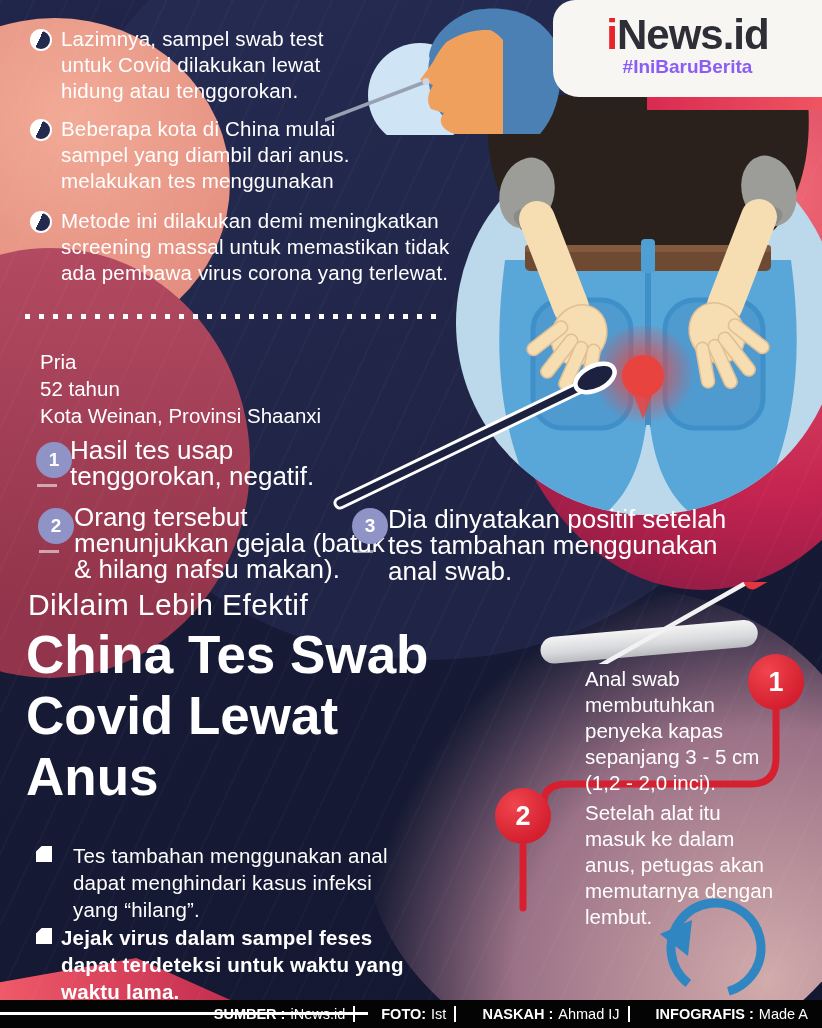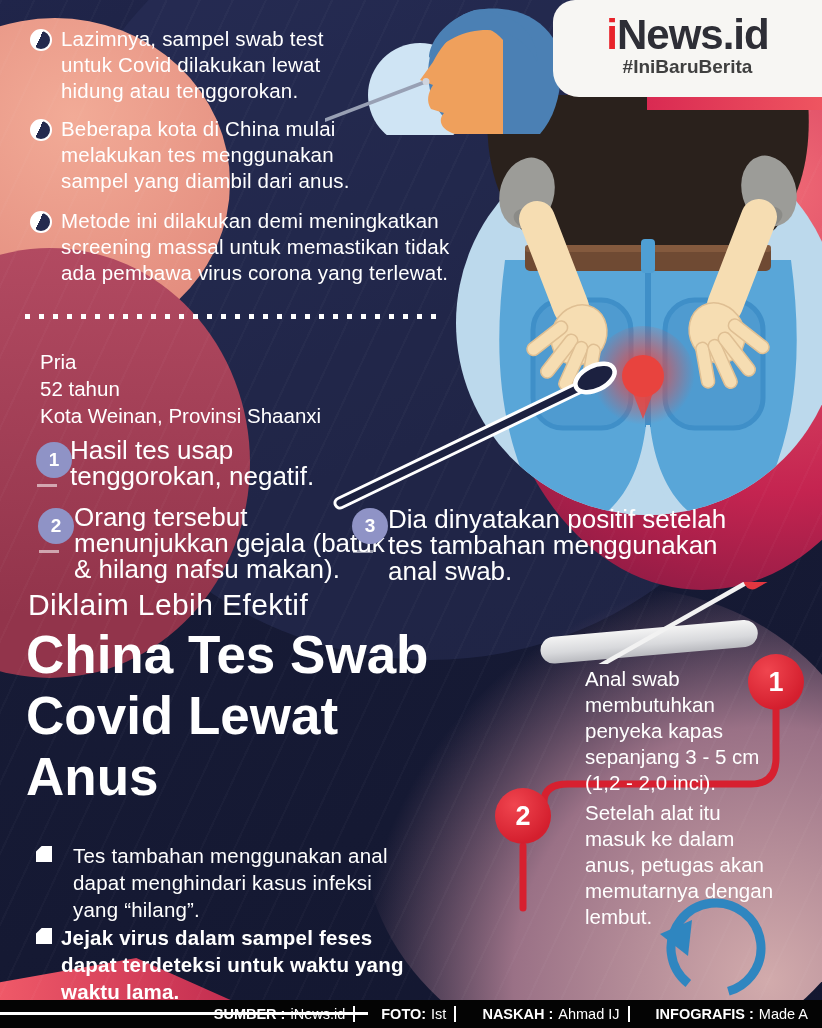--- a/index.html
+++ b/index.html
@@ -21,21 +21,21 @@
   .dec-redwedge{position:absolute;left:0;top:958px;width:235px;height:44px;border-radius:0;
       background:linear-gradient(90deg,#ef5968,#c22d50);
       clip-path:polygon(0 55%,58% 0,100% 100%,0 100%);}
   .dec-lines{position:absolute;inset:0;border-radius:0;
       background:repeating-linear-gradient(115deg,rgba(255,255,255,0.022) 0 2px,transparent 2px 30px);}
   
   .logo-card{left:553px;top:0;width:269px;height:97px;background:#f7f6f3;z-index:6;
       border-radius:22px 0 0 26px;text-align:center;padding-top:13px;box-sizing:border-box;}
   .logo-main{font-size:42px;font-weight:bold;letter-spacing:-1px;color:#2e2e36;line-height:44px;}
   .logo-main .i{color:#e8232a;}
-  .logo-tag{font-size:19px;font-weight:bold;color:#404040;margin-top:-1px;}
+  .logo-tag{font-size:19px;font-weight:bold;color:#8b5cf6;margin-top:-1px;}
   .logo-strip{left:647px;top:97px;width:175px;height:13px;z-index:6;
       background:linear-gradient(90deg,#d92a52,#ef5560);}
   
   .blt{position:absolute;display:flex;gap:9px;z-index:4;}
   .blt .txt{font-size:20.5px;line-height:26px;letter-spacing:0.2px;}
   .ln{display:block;}
   .moon{width:18px;height:18px;border-radius:50%;border:2px solid #fff;margin-top:3px;flex:0 0 auto;
       background:linear-gradient(115deg,#fff 42%,#242a4e 42%);}
   .dots{left:25px;top:314px;width:420px;height:5px;z-index:4;
       background:repeating-linear-gradient(90deg,#fff 0 5px,transparent 5px 14px);}
@@ -152,22 +152,22 @@
     <div class="txt">
       <span class="ln">Lazimnya, sampel swab test</span>
         <span class="ln">untuk Covid dilakukan lewat</span>
         <span class="ln">hidung atau tenggorokan.</span>
     </div>
   </div>
   <div class="blt" style="left:30px;top:116px;">
     <span class="moon"></span>
     <div class="txt">
       <span class="ln">Beberapa kota di China mulai</span>
+        <span class="ln">sampel yang diambil dari anus.</span>
         <span class="ln">melakukan tes menggunakan</span>
-        <span class="ln">sampel yang diambil dari anus.</span>
     </div>
   </div>
   <div class="blt" style="left:30px;top:208px;">
     <span class="moon"></span>
     <div class="txt">
       <span class="ln">Metode ini dilakukan demi meningkatkan</span>
         <span class="ln">screening massal untuk memastikan tidak</span>
         <span class="ln">ada pembawa virus corona yang terlewat.</span>
     </div>
   </div>

